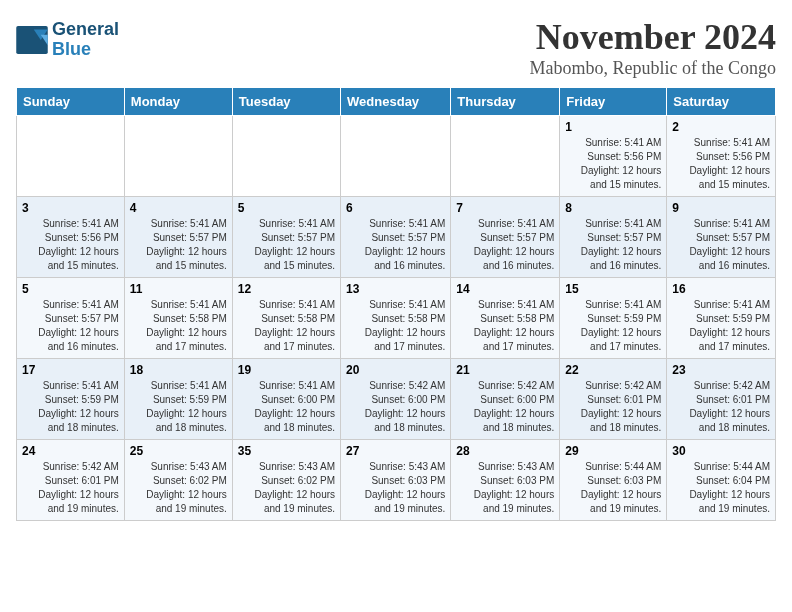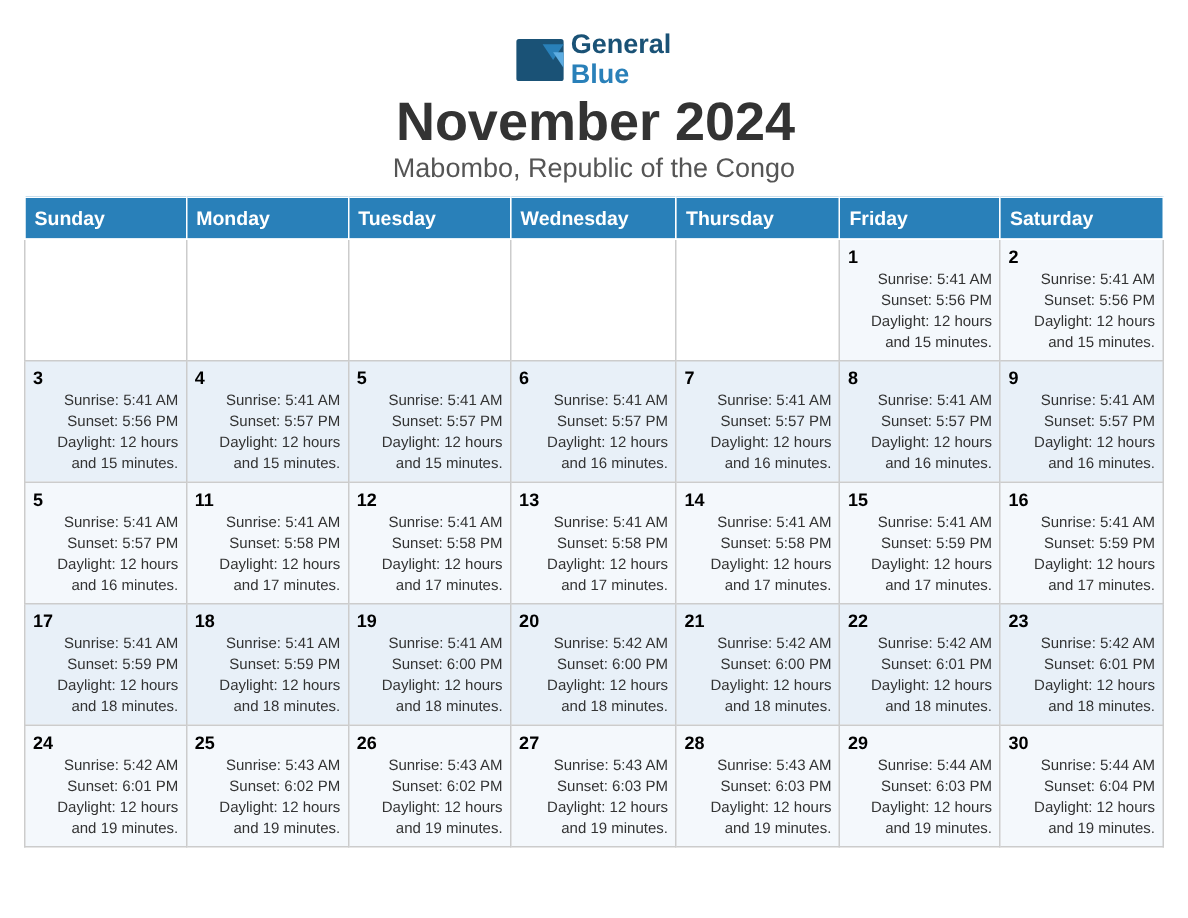--- a/index.html
+++ b/index.html
@@ -5,24 +5,23 @@
     * { box-sizing: border-box; margin: 0; padding: 0; }
     body {
       font-family: Arial, sans-serif;
       background: #fff;
       width: 792px;
       min-height: 612px;
       padding: 16px;
     }
     .header-area {
       display: flex;
-      align-items: center;
+      align-items: flex-start;
       justify-content: space-between;
       margin-bottom: 8px;
-      flex-direction: column;
     }
     .logo {
       display: flex;
       align-items: center;
       margin-top: 4px;
     }
     .logo-text {
       font-size: 18px;
       font-weight: bold;
       color: #1a5276;
@@ -31,20 +30,21 @@
     .logo-text span {
       color: #2980b9;
     }
     .logo-icon {
       width: 32px;
       height: 28px;
       margin-right: 4px;
     }
     .title-area {
       text-align: right;
+      font-family: Liberation Serif, serif;
     }
     .month-title {
       font-size: 36px;
       font-weight: bold;
       color: #333;
     }
     .location-title {
       font-size: 18px;
       color: #555;
     }
@@ -310,21 +310,21 @@
 and 19 minutes.</div>
         </td>
         <td>
           <span class="day-number">25</span>
           <div class="day-info" style="white-space: pre-line;">Sunrise: 5:43 AM
 Sunset: 6:02 PM
 Daylight: 12 hours
 and 19 minutes.</div>
         </td>
         <td>
-          <span class="day-number">26</span>
+          <span class="day-number">35</span>
           <div class="day-info" style="white-space: pre-line;">Sunrise: 5:43 AM
 Sunset: 6:02 PM
 Daylight: 12 hours
 and 19 minutes.</div>
         </td>
         <td>
           <span class="day-number">27</span>
           <div class="day-info" style="white-space: pre-line;">Sunrise: 5:43 AM
 Sunset: 6:03 PM
 Daylight: 12 hours

